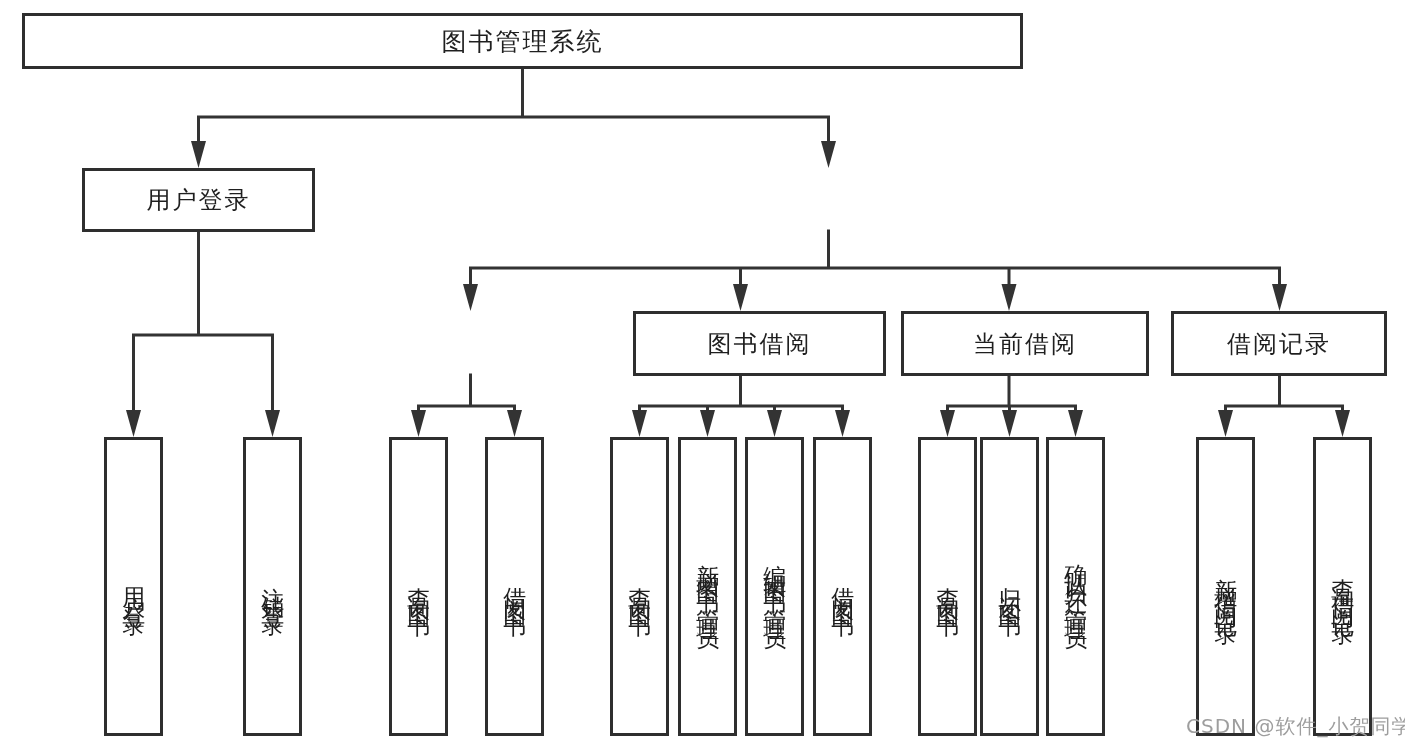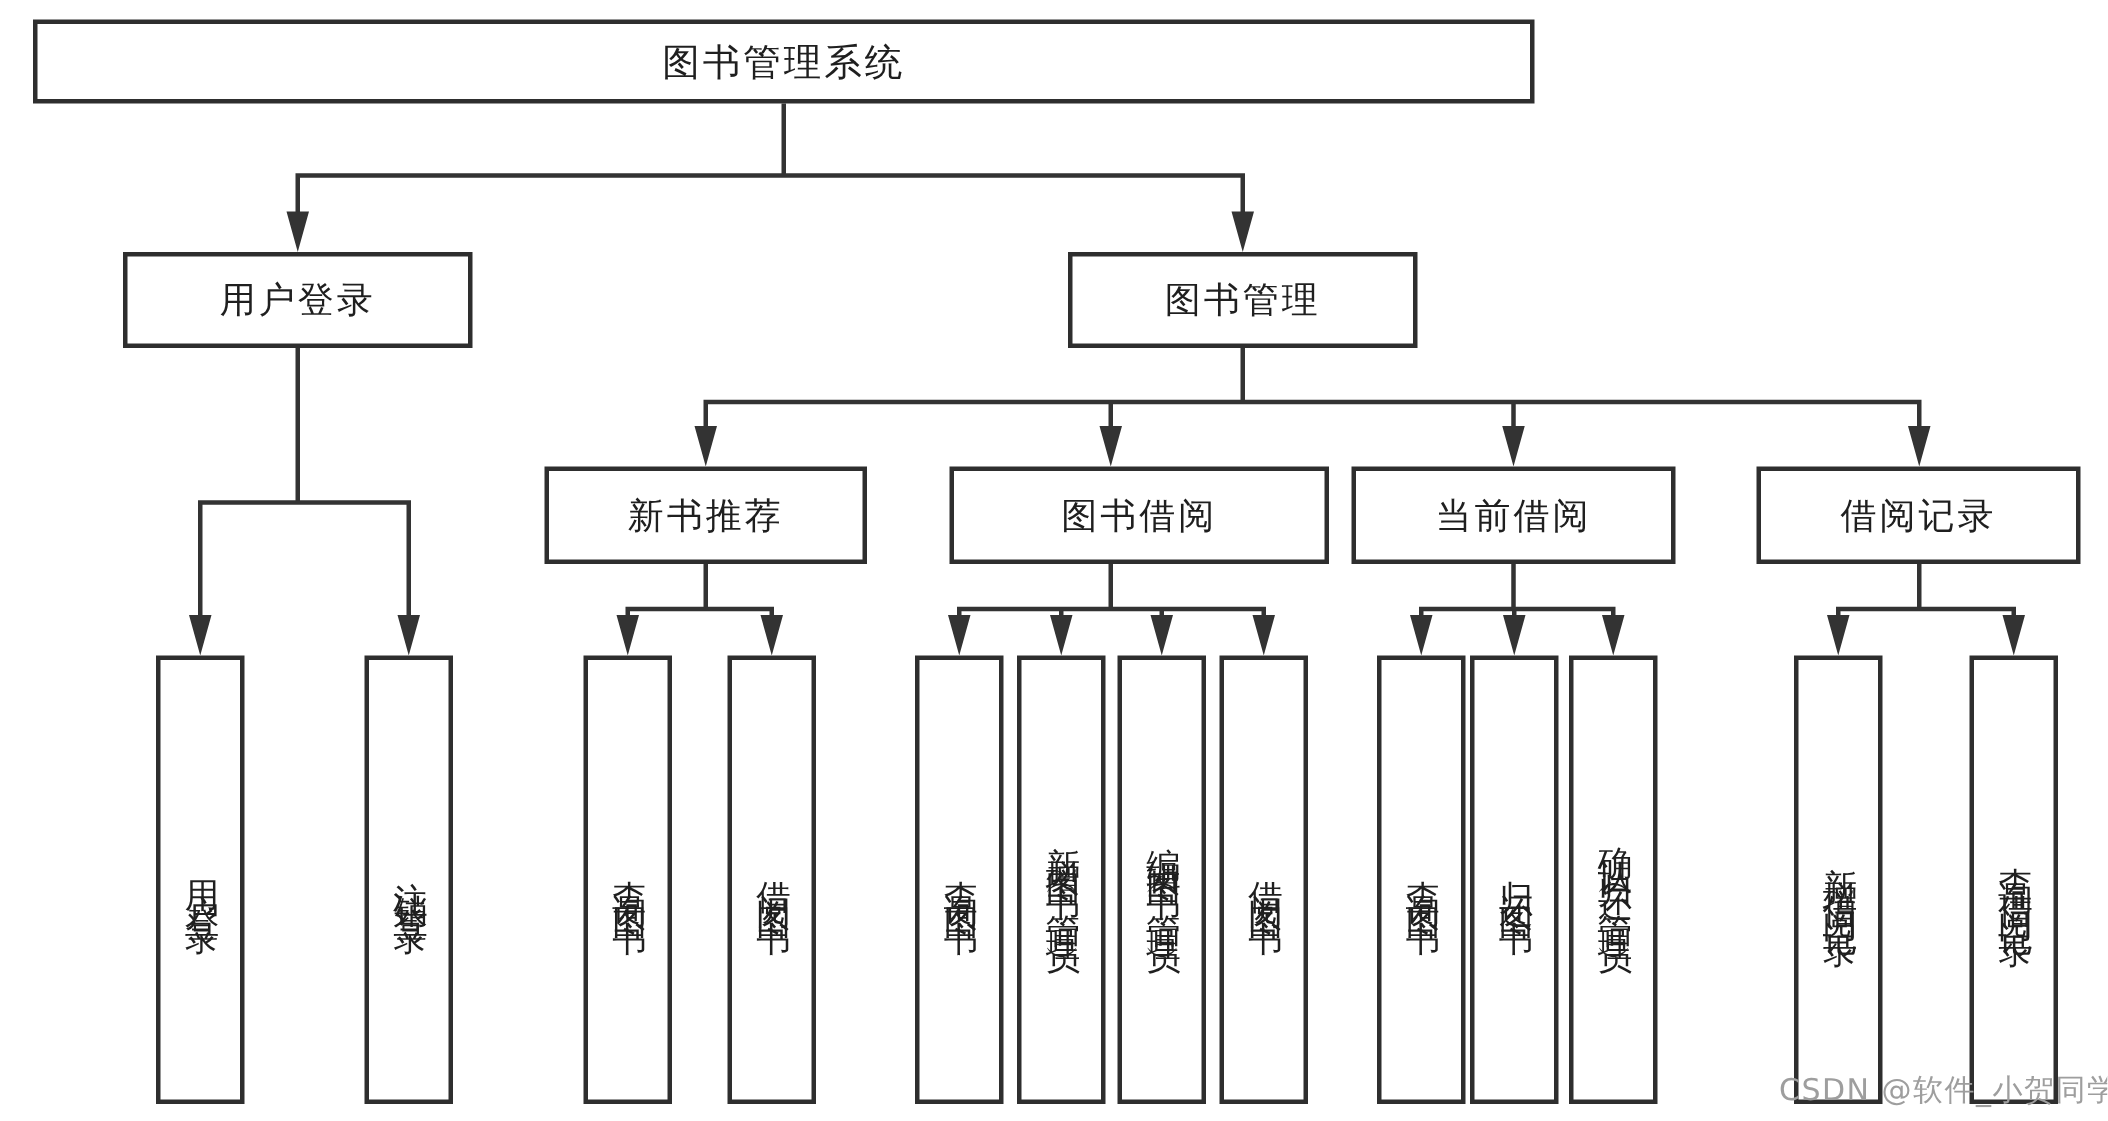--- a/index.html
+++ b/index.html
@@ -111,31 +111,25 @@
       M1335,410 L1350,410 L1342.5,437 Z"></path>
   </svg>
 
   <div class="node h-node root-node" style="left:22px;top:13px;width:1001px;height:56px;">
     <span>图书管理系统</span>
   </div>
 
   <div class="node h-node" style="left:82px;top:168px;width:233px;height:64px;">
     <span>用户登录</span>
   </div>
-  <div class="node h-node" style="left:712px;top:168px;width:233px;height:64px;">
-    <span>图书管理</span>
-  </div>
 
-  <div class="node h-node" style="left:363px;top:311px;width:215px;height:65px;">
-    <span>新书推荐</span>
-  </div>
   <div class="node h-node" style="left:633px;top:311px;width:253px;height:65px;">
     <span>图书借阅</span>
   </div>
-  <div class="node h-node" style="left:901px;top:311px;width:216px;height:65px;">
+  <div class="node h-node" style="left:901px;top:311px;width:248px;height:65px;">
     <span>当前借阅</span>
   </div>
   <div class="node h-node" style="left:1171px;top:311px;width:216px;height:65px;">
     <span>借阅记录</span>
   </div>
 
   <div class="node leaf" style="left:104px;top:437px;width:59px;height:299px;">
     <span class="vtext">用户登录</span>
   </div>
   <div class="node leaf" style="left:243px;top:437px;width:59px;height:299px;">

